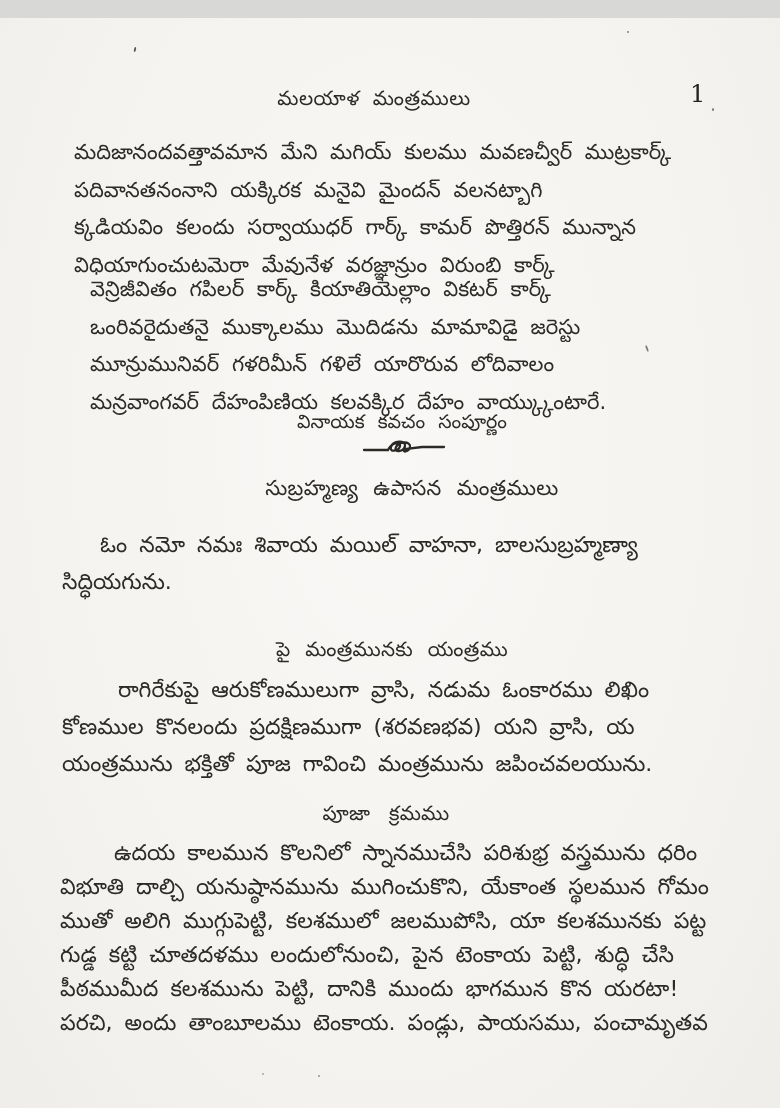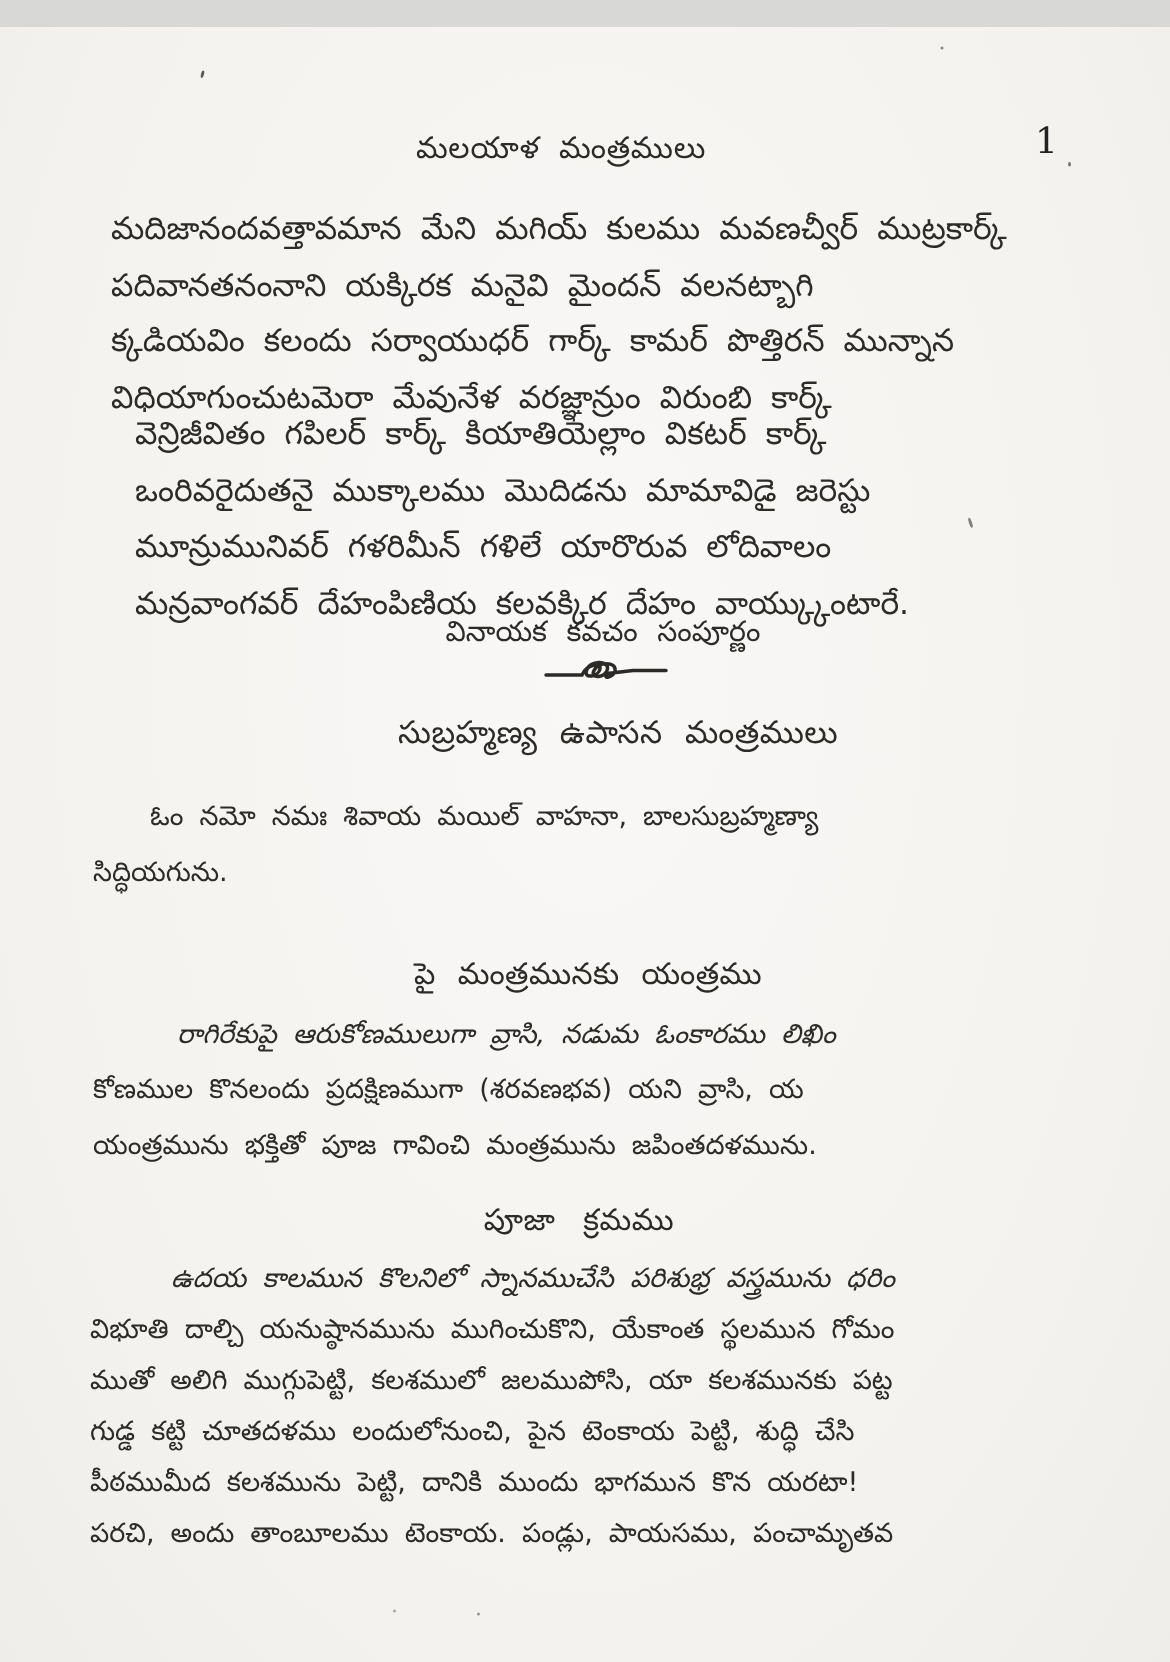--- a/index.html
+++ b/index.html
@@ -37,29 +37,29 @@
     position:absolute; top:421px; left:0; right:0;
     display:flex; justify-content:center; transform:translateX(14px);
   }
   .heading{
     position:absolute; left:0; right:0; text-align:center;
     font-size:20px; word-spacing:8px; letter-spacing:0.3px;
   }
   .h-sub{top:458px; transform:translateX(22px); font-size:21px;}
   .h-yantra{top:619px; transform:translateX(2px);}
   .h-pooja{top:783px; transform:translateX(-4px); word-spacing:12px;}
-  .para{position:absolute; font-size:18px; word-spacing:5px;}
+  .para{position:absolute; font-size:22px; word-spacing:5px;}
   .para .line{line-height:37px;}
   .para-sub{top:508px; left:62px;}
   .para-sub .line:first-child{text-indent:38px;}
   .para-yantra{top:653px; left:62px;}
-  .para-yantra .line:first-child{text-indent:56px;font-style:italic;}
+  .para-yantra .line:first-child{text-indent:56px;}
   .para-pooja{top:818px; left:60px;}
   .para-pooja .line{line-height:34px;}
-  .para-pooja .line:first-child{text-indent:54px;font-style:italic;}
+  .para-pooja .line:first-child{text-indent:54px;}
   .speck{position:absolute; background:#5a5854; border-radius:50%;}
   .speck.s1{left:134px; top:29px; width:2px; height:5px; transform:rotate(14deg);}
   .speck.s2{left:627px; top:13px; width:2px; height:2px; opacity:.7;}
   .speck.s3{left:712px; top:90px; width:2px; height:3px; opacity:.8;}
   .speck.s4{left:646px; top:327px; width:2px; height:7px; transform:rotate(-18deg); opacity:.75;}
   .speck.s5{left:318px; top:1057px; width:2px; height:2px; opacity:.6;}
   .speck.s6{left:262px; top:1055px; width:2px; height:2px; opacity:.5;}
   svg.rope{display:block;}
 </style>
 </head>
@@ -97,21 +97,21 @@
   <div class="para para-sub">
     <div class="line">ఓం నమో నమః శివాయ మయిల్ వాహనా, బాలసుబ్రహ్మణ్యా</div>
     <div class="line">సిద్ధియగును.</div>
   </div>
 
   <div class="heading h-yantra">పై మంత్రమునకు యంత్రము</div>
 
   <div class="para para-yantra">
     <div class="line">రాగిరేకుపై ఆరుకోణములుగా వ్రాసి, నడుమ ఓంకారము లిఖిం</div>
     <div class="line">కోణముల కొనలందు ప్రదక్షిణముగా (శరవణభవ) యని వ్రాసి, య</div>
-    <div class="line">యంత్రమును భక్తితో పూజ గావించి మంత్రమును జపింతదళమును.</div>
+    <div class="line">యంత్రమును భక్తితో పూజ గావించి మంత్రమును జపించవలయును.</div>
   </div>
 
   <div class="heading h-pooja">పూజా క్రమము</div>
 
   <div class="para para-pooja">
     <div class="line">ఉదయ కాలమున కొలనిలో స్నానముచేసి పరిశుభ్ర వస్త్రమును ధరిం</div>
     <div class="line">విభూతి దాల్చి యనుష్ఠానమును ముగించుకొని, యేకాంత స్థలమున గోమం</div>
     <div class="line">ముతో అలిగి ముగ్గుపెట్టి, కలశములో జలముపోసి, యా కలశమునకు పట్ట</div>
     <div class="line">గుడ్డ కట్టి చూతదళము లందులోనుంచి, పైన టెంకాయ పెట్టి, శుద్ధి చేసి</div>
     <div class="line">పీఠముమీద కలశమును పెట్టి, దానికి ముందు భాగమున కొన యరటా!</div>

